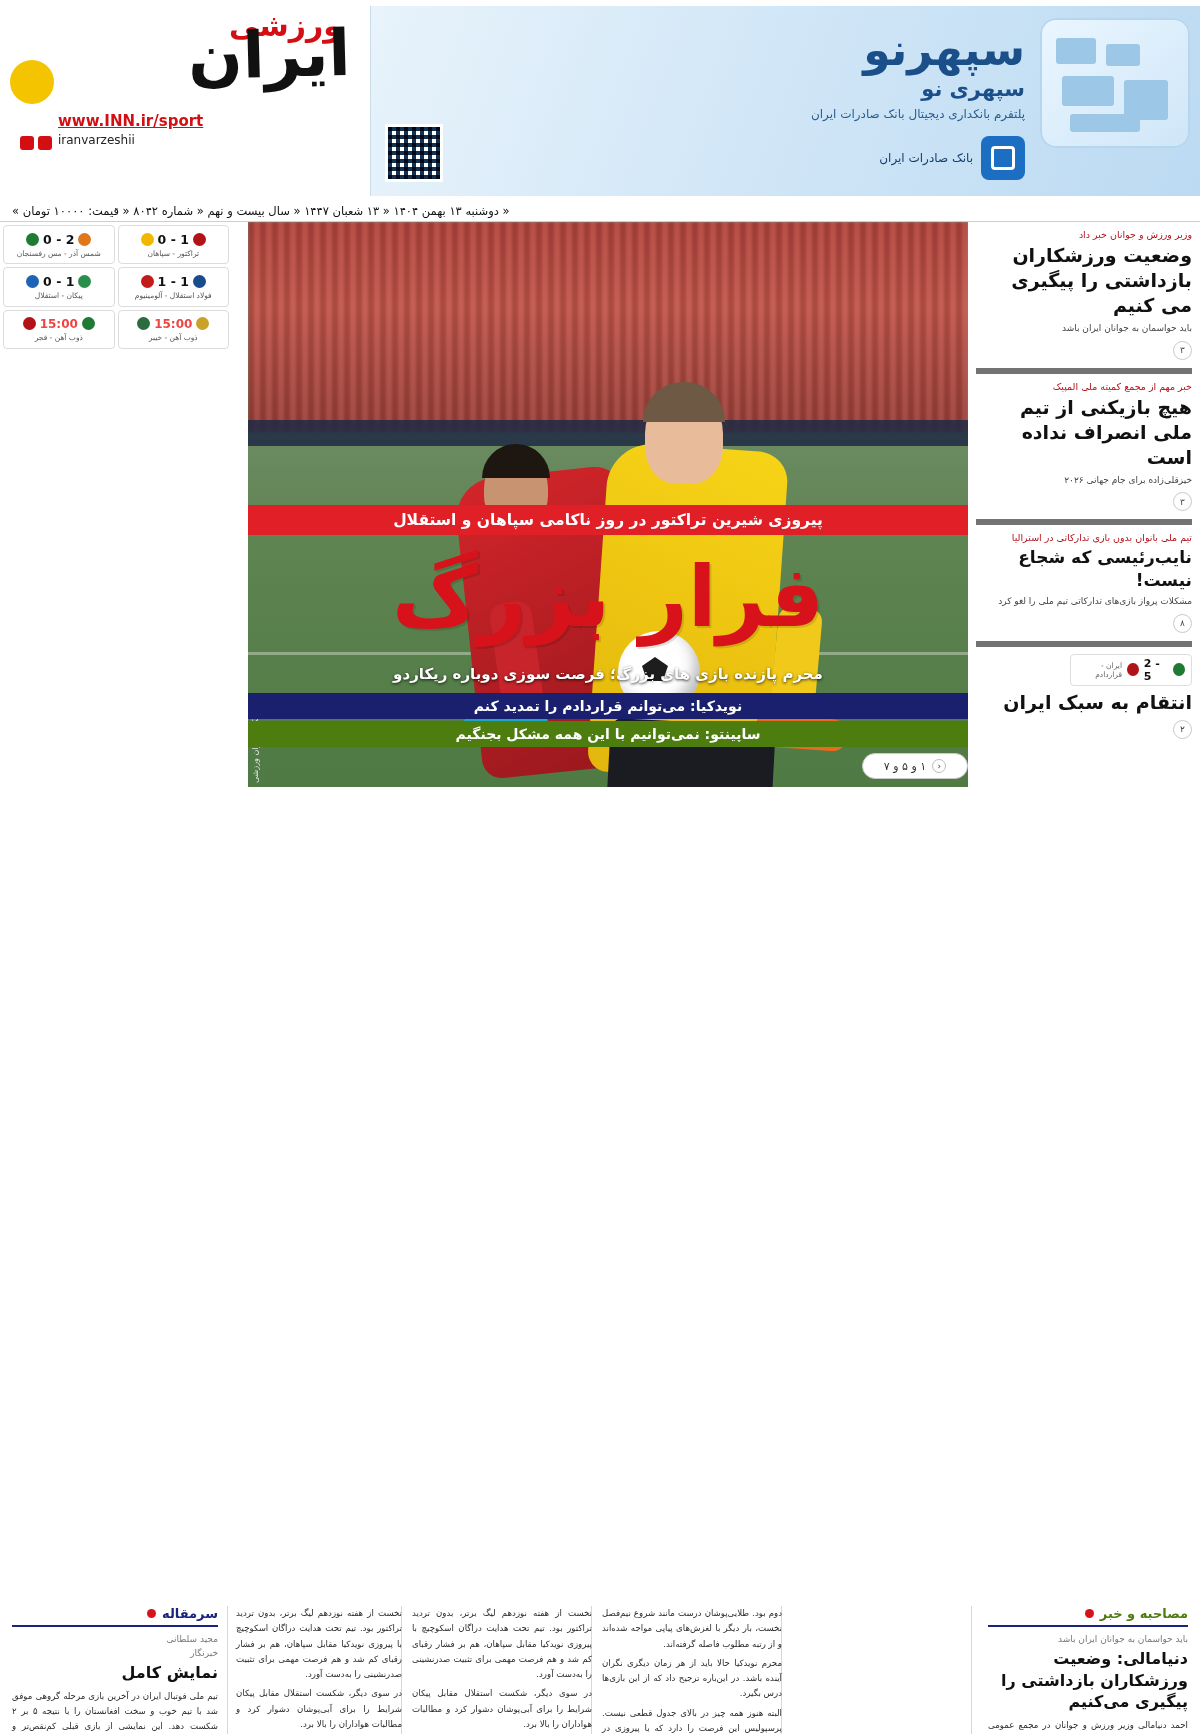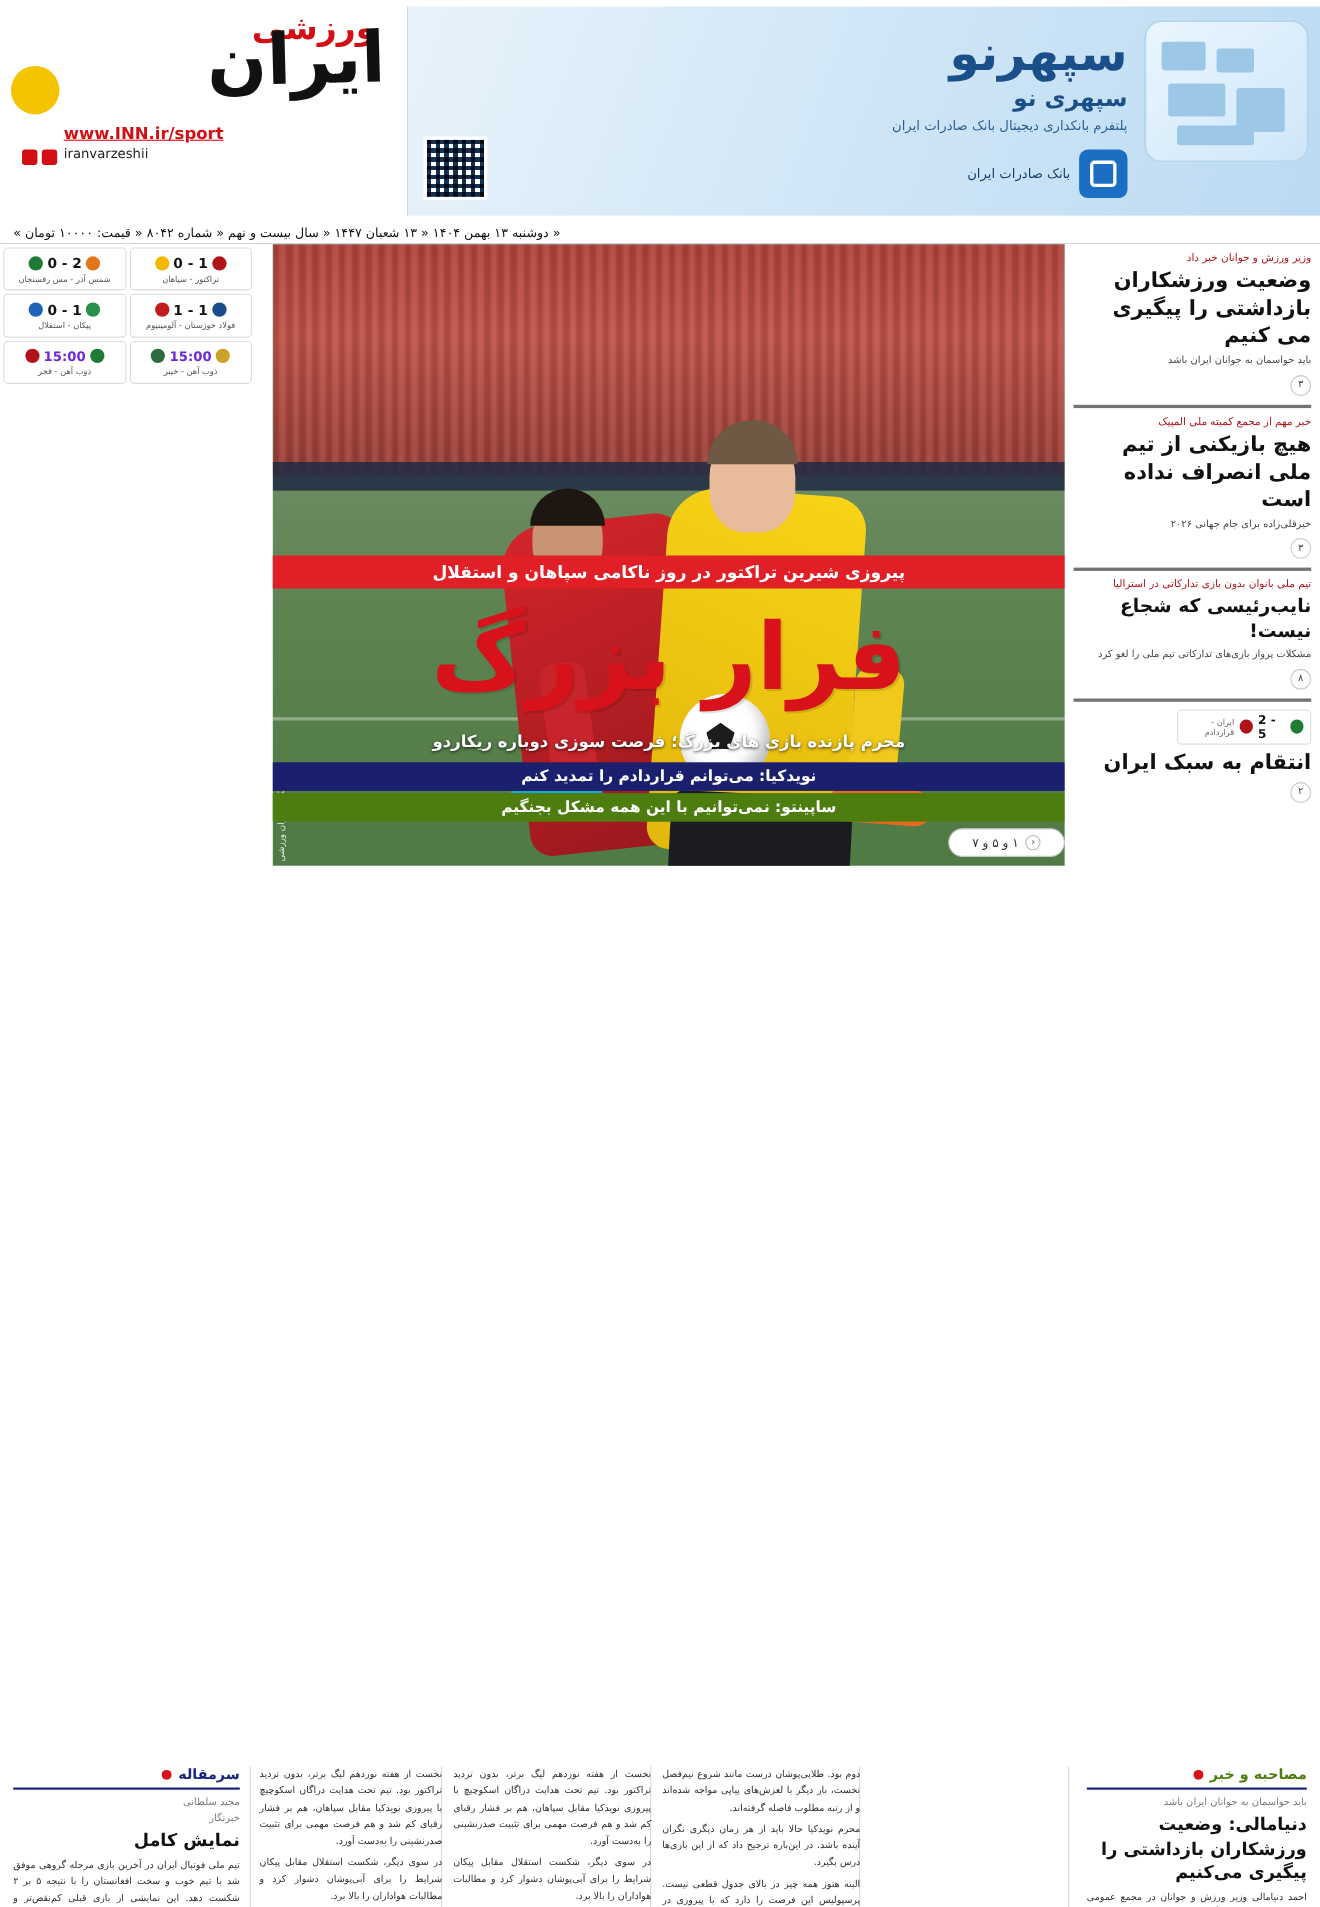--- a/index.html
+++ b/index.html
@@ -150,21 +150,21 @@
   }
   .sb-cell {
     border:1px solid #dcdcdc; border-radius:4px; display:flex; flex-direction:column;
     align-items:center; justify-content:center; font-size:8.5px; color:#222; position:relative;
     background:#fff;
   }
   .sb-row { display:flex; align-items:center; gap:4px; }
   .sb-badge { width:13px; height:13px; border-radius:50%; }
   .sb-score { font-size:12.5px; font-weight:bold; color:#111; direction:ltr;}
   .sb-teams { font-size:7.5px; color:#555; margin-top:2px; }
-  .sb-time { font-size:12px; font-weight:bold; color:#6d28d9; }
+  .sb-time { font-size:12px; font-weight:bold; color:#ef4444; }
 
   
   .headline-wrap {
     position:absolute; top:505px; right:232px; width:720px; height:282px;
   }
   .kicker-red {
     position:absolute; top:0; right:0; width:720px; height:30px;
     background:#e01f26; color:#fff; font-size:15.5px; font-weight:bold;
     display:flex; align-items:center; justify-content:center;
   }
@@ -191,21 +191,21 @@
     justify-content:center; gap:6px; font-size:11px; color:#333; background:#fff;
   }
   .pager .arrow { width:14px; height:14px; border-radius:50%; border:1px solid #bbb; font-size:9px;
     display:flex; align-items:center; justify-content:center;}
 
   
   .teasers {
     position:absolute; top:222px; right:0; width:232px; height:565px;
     padding:0 8px; background:#fff;
   }
-  .teaser { border-bottom:3px solid #737373; padding:7px 0 8px; }
+  .teaser { border-bottom:6px solid #737373; padding:7px 0 8px; }
   .teaser .over { font-size:9.5px; color:#b11319; margin-bottom:3px; }
   .teaser .title { font-size:19px; font-weight:bold; color:#111; line-height:1.32; }
   .teaser .title.small { font-size:17px; }
   .teaser .lede { font-size:9px; color:#444; margin-top:4px; line-height:1.5; }
   .teaser .pg {
     display:inline-flex; align-items:center; justify-content:center; margin-top:5px;
     width:19px; height:19px; border-radius:50%; border:1px solid #c9c9c9; font-size:9px; color:#444;
   }
   .mini-score {
     display:flex; align-items:center; gap:5px; justify-content:flex-start;
@@ -314,21 +314,21 @@
         <span class="sb-badge" style="background:#1f7a34"></span>
       </div>
       <div class="sb-teams">شمس آذر - مس رفسنجان</div>
     </div>
     <div class="sb-cell">
       <div class="sb-row">
         <span class="sb-badge" style="background:#1a4b8c"></span>
         <span class="sb-score">1 - 1</span>
         <span class="sb-badge" style="background:#c21b1b"></span>
       </div>
-      <div class="sb-teams">فولاد خوزستان - آلومینیوم</div>
+      <div class="sb-teams">فولاد استقلال - آلومینیوم</div>
     </div>
     <div class="sb-cell">
       <div class="sb-row">
         <span class="sb-badge" style="background:#2a8f4a"></span>
         <span class="sb-score">0 - 1</span>
         <span class="sb-badge" style="background:#1d63b8"></span>
       </div>
       <div class="sb-teams">پیکان - استقلال</div>
     </div>
     <div class="sb-cell">

